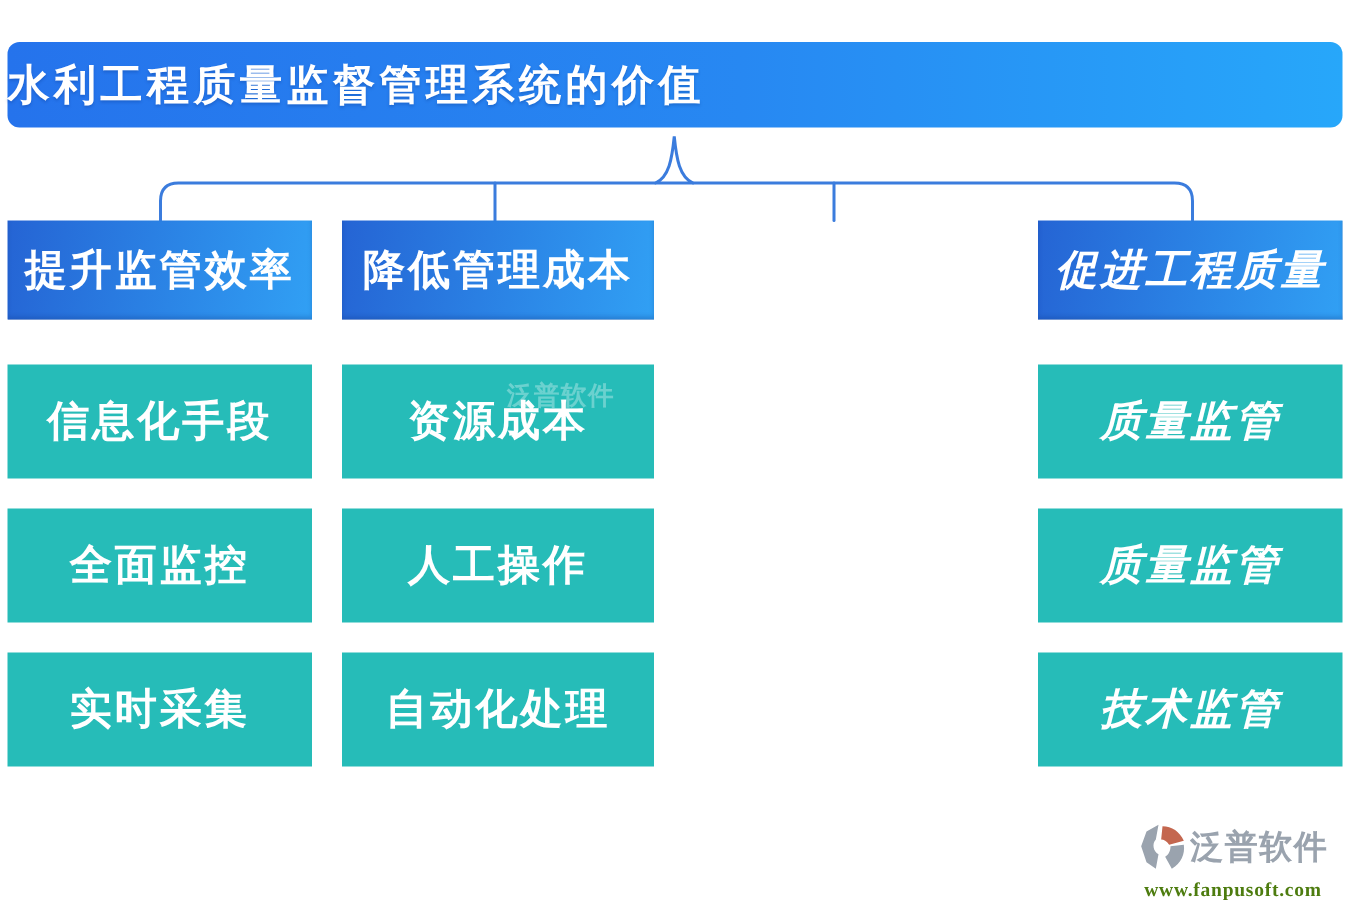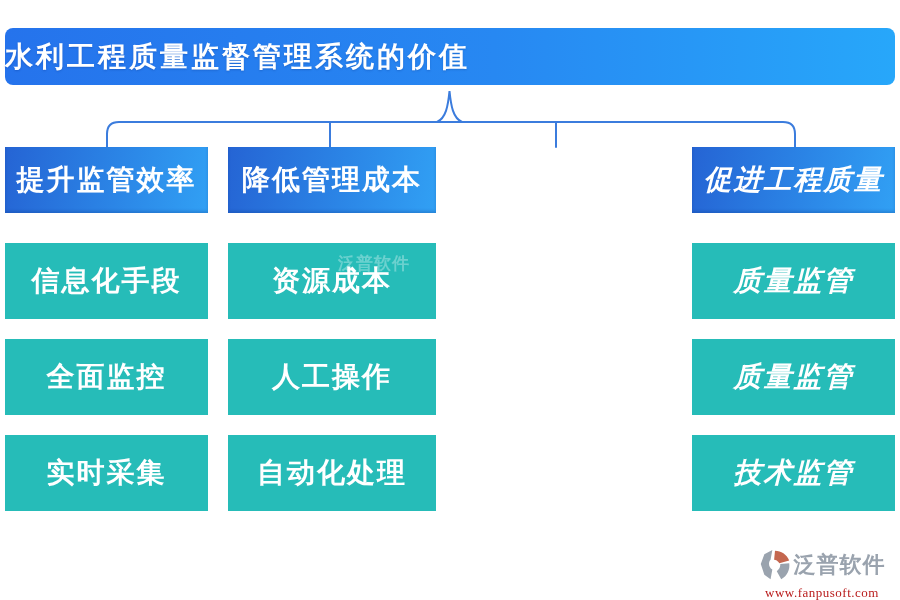--- a/index.html
+++ b/index.html
@@ -61,22 +61,22 @@
     position:absolute;left:756px;top:549px;width:132px;
     display:flex;flex-direction:column;align-items:center;
   }
   .logo-row{display:flex;align-items:center;gap:3px;}
   .logo-mark{width:32px;height:32px;display:block;}
   .logo-name{
     color:#9AA3AE;font-size:22px;font-weight:bold;letter-spacing:1px;
     font-family:"Liberation Serif", serif;white-space:nowrap;
   }
   .logo-url{
-    margin-top:4px;color:#b91c1c;font-size:13px;letter-spacing:0.5px;
-    font-family:"Liberation Serif", serif;white-space:nowrap;
+    margin-top:4px;color:#4d7c0f;font-size:13px;letter-spacing:0.5px;
+    font-family:"Liberation Serif", serif;white-space:nowrap;font-weight:bold;
   }
 </style>
 </head>
 <body>
 
 <div class="stage">
 
   <div class="banner">
     <div class="banner-title">水利工程质量监督管理系统的价值</div>
   </div>

